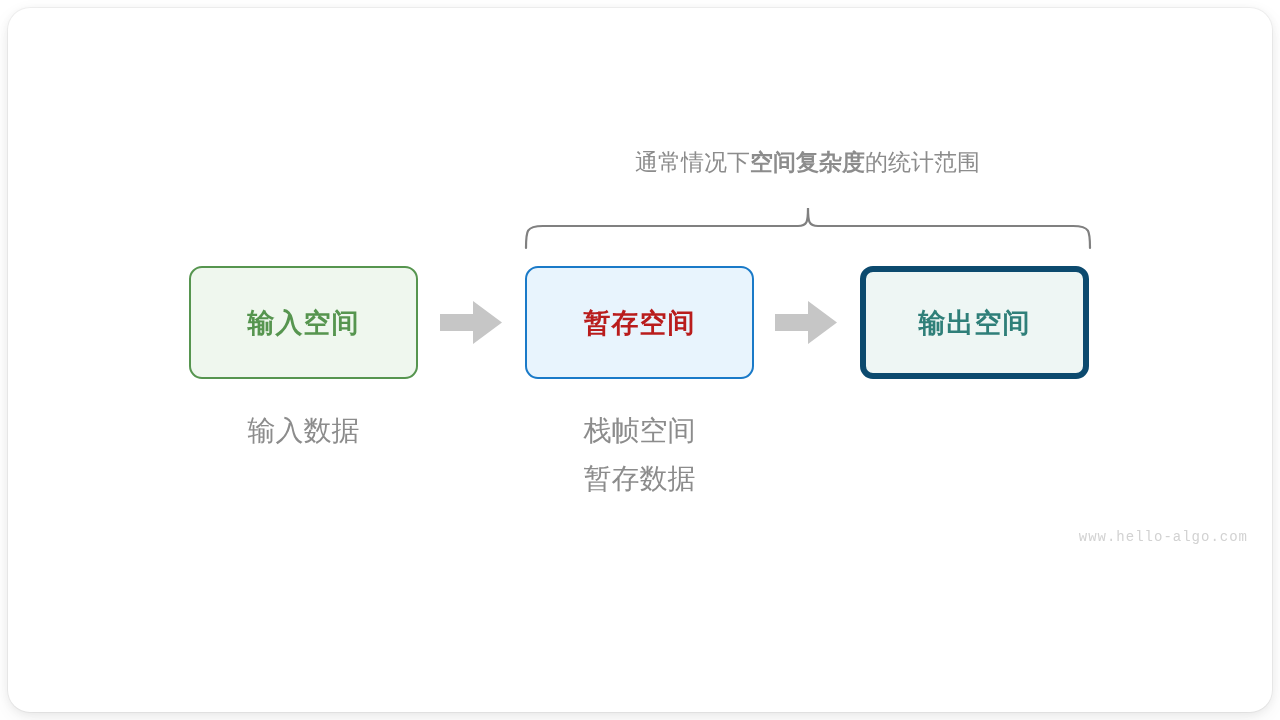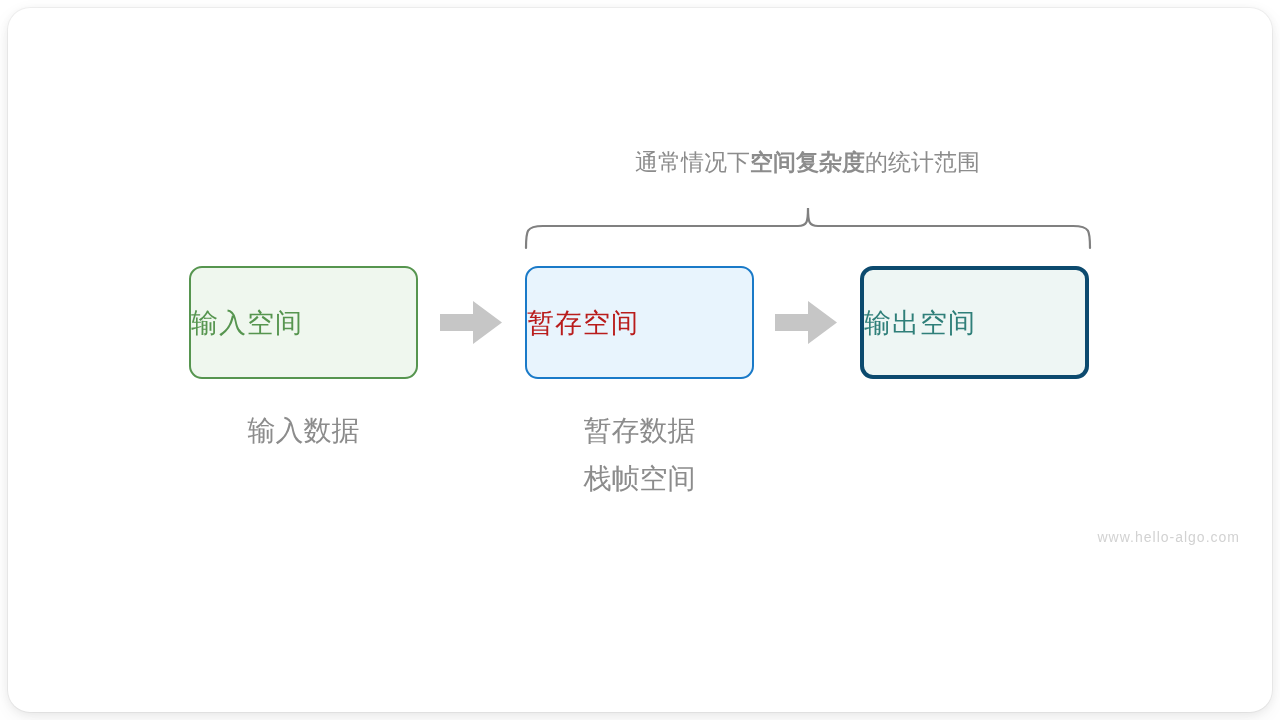--- a/index.html
+++ b/index.html
@@ -66,42 +66,43 @@
     position: absolute;
     top: 266px;
   }
   .stage-box {
     width: 229px;
     height: 113px;
     border-radius: 13px;
     box-sizing: border-box;
     display: flex;
     align-items: center;
+    justify-content: center;
     font-size: 27px;
-    font-weight: normal;
+    font-weight: bold;
     letter-spacing: 1px;
   }
 
   .stage-input       { left: 189px; }
   .stage-buffer      { left: 525px; }
   .stage-output      { left: 860px; }
 
   .stage-input  .stage-box {
     background: #eff7ee;
     border: 2px solid #56954f;
     color: #56954f;
   }
   .stage-buffer .stage-box {
     background: #e8f4fd;
     border: 2px solid #1a7ac8;
     color: #b91c1c;
   }
   .stage-output .stage-box {
     background: #eef6f4;
-    border: 4px solid #0c4a6e;
+    border: 6px solid #0c4a6e;
     color: #2f7f79;
   }
 
   
   .stage-captions {
     margin-top: 28px;
     width: 229px;
     text-align: center;
   }
   .stage-captions .cap {
@@ -117,23 +118,23 @@
     top: 301px;
     width: 62px;
     height: 43px;
   }
   .arrow-1 { left: 440px; }
   .arrow-2 { left: 775px; }
 
   
   .watermark {
     position: absolute;
-    right: 40px;
+    right: 32px;
     bottom: 23px;
-    font-family: Liberation Sans, sans-serif;
+    font-family: Liberation Mono, monospace;
     font-size: 14px;
     letter-spacing: 1px;
     color: #d2d2d2;
   }
 </style>
 </head>
 <body>
 
 <div id="canvas">
 
@@ -163,22 +164,22 @@
     <svg width="62" height="43" viewBox="0 0 62 43" xmlns="http://www.w3.org/2000/svg">
       <polygon points="0,13 33,13 33,0 62,21.5 33,43 33,30 0,30" fill="#c6c6c6"></polygon>
     </svg>
   </div>
 
   <div class="stage stage-buffer">
     <div class="stage-box">
       <span>暂存空间</span>
     </div>
     <div class="stage-captions">
+      <div class="cap">栈帧空间</div>
       <div class="cap">暂存数据</div>
-      <div class="cap">栈帧空间</div>
     </div>
   </div>
 
   <div class="arrow arrow-2">
     <svg width="62" height="43" viewBox="0 0 62 43" xmlns="http://www.w3.org/2000/svg">
       <polygon points="0,13 33,13 33,0 62,21.5 33,43 33,30 0,30" fill="#c6c6c6"></polygon>
     </svg>
   </div>
 
   <div class="stage stage-output">

